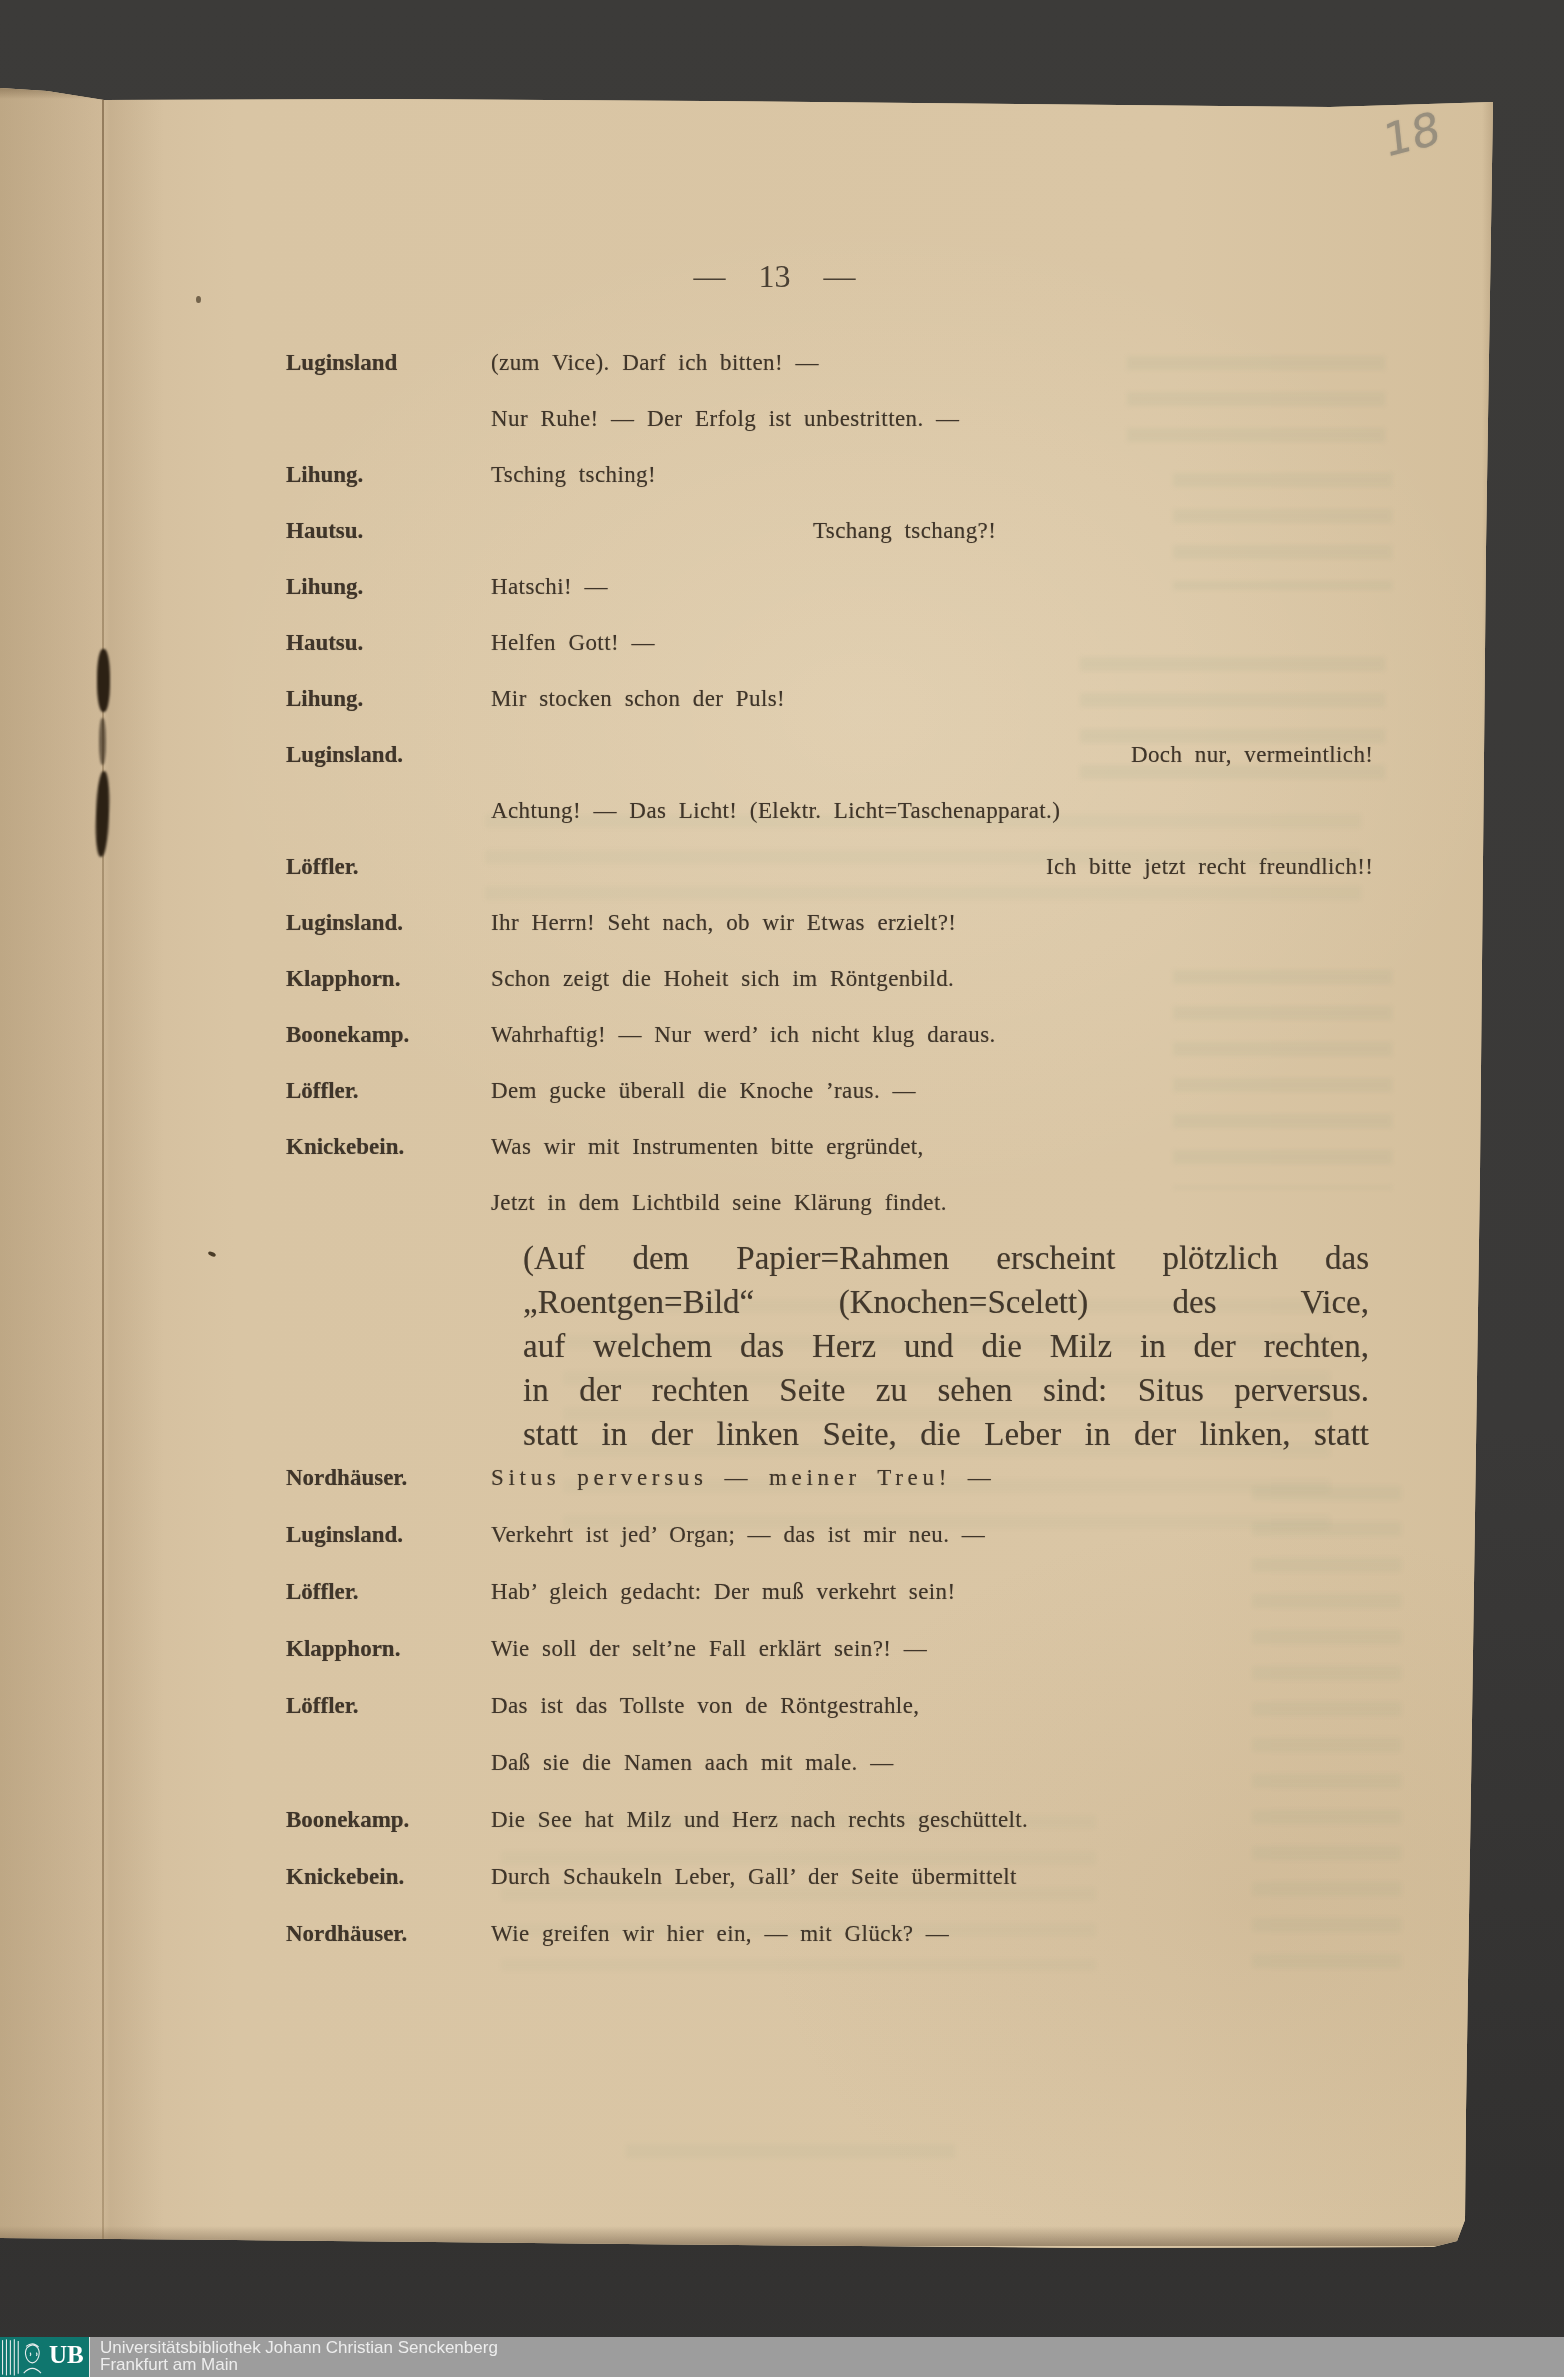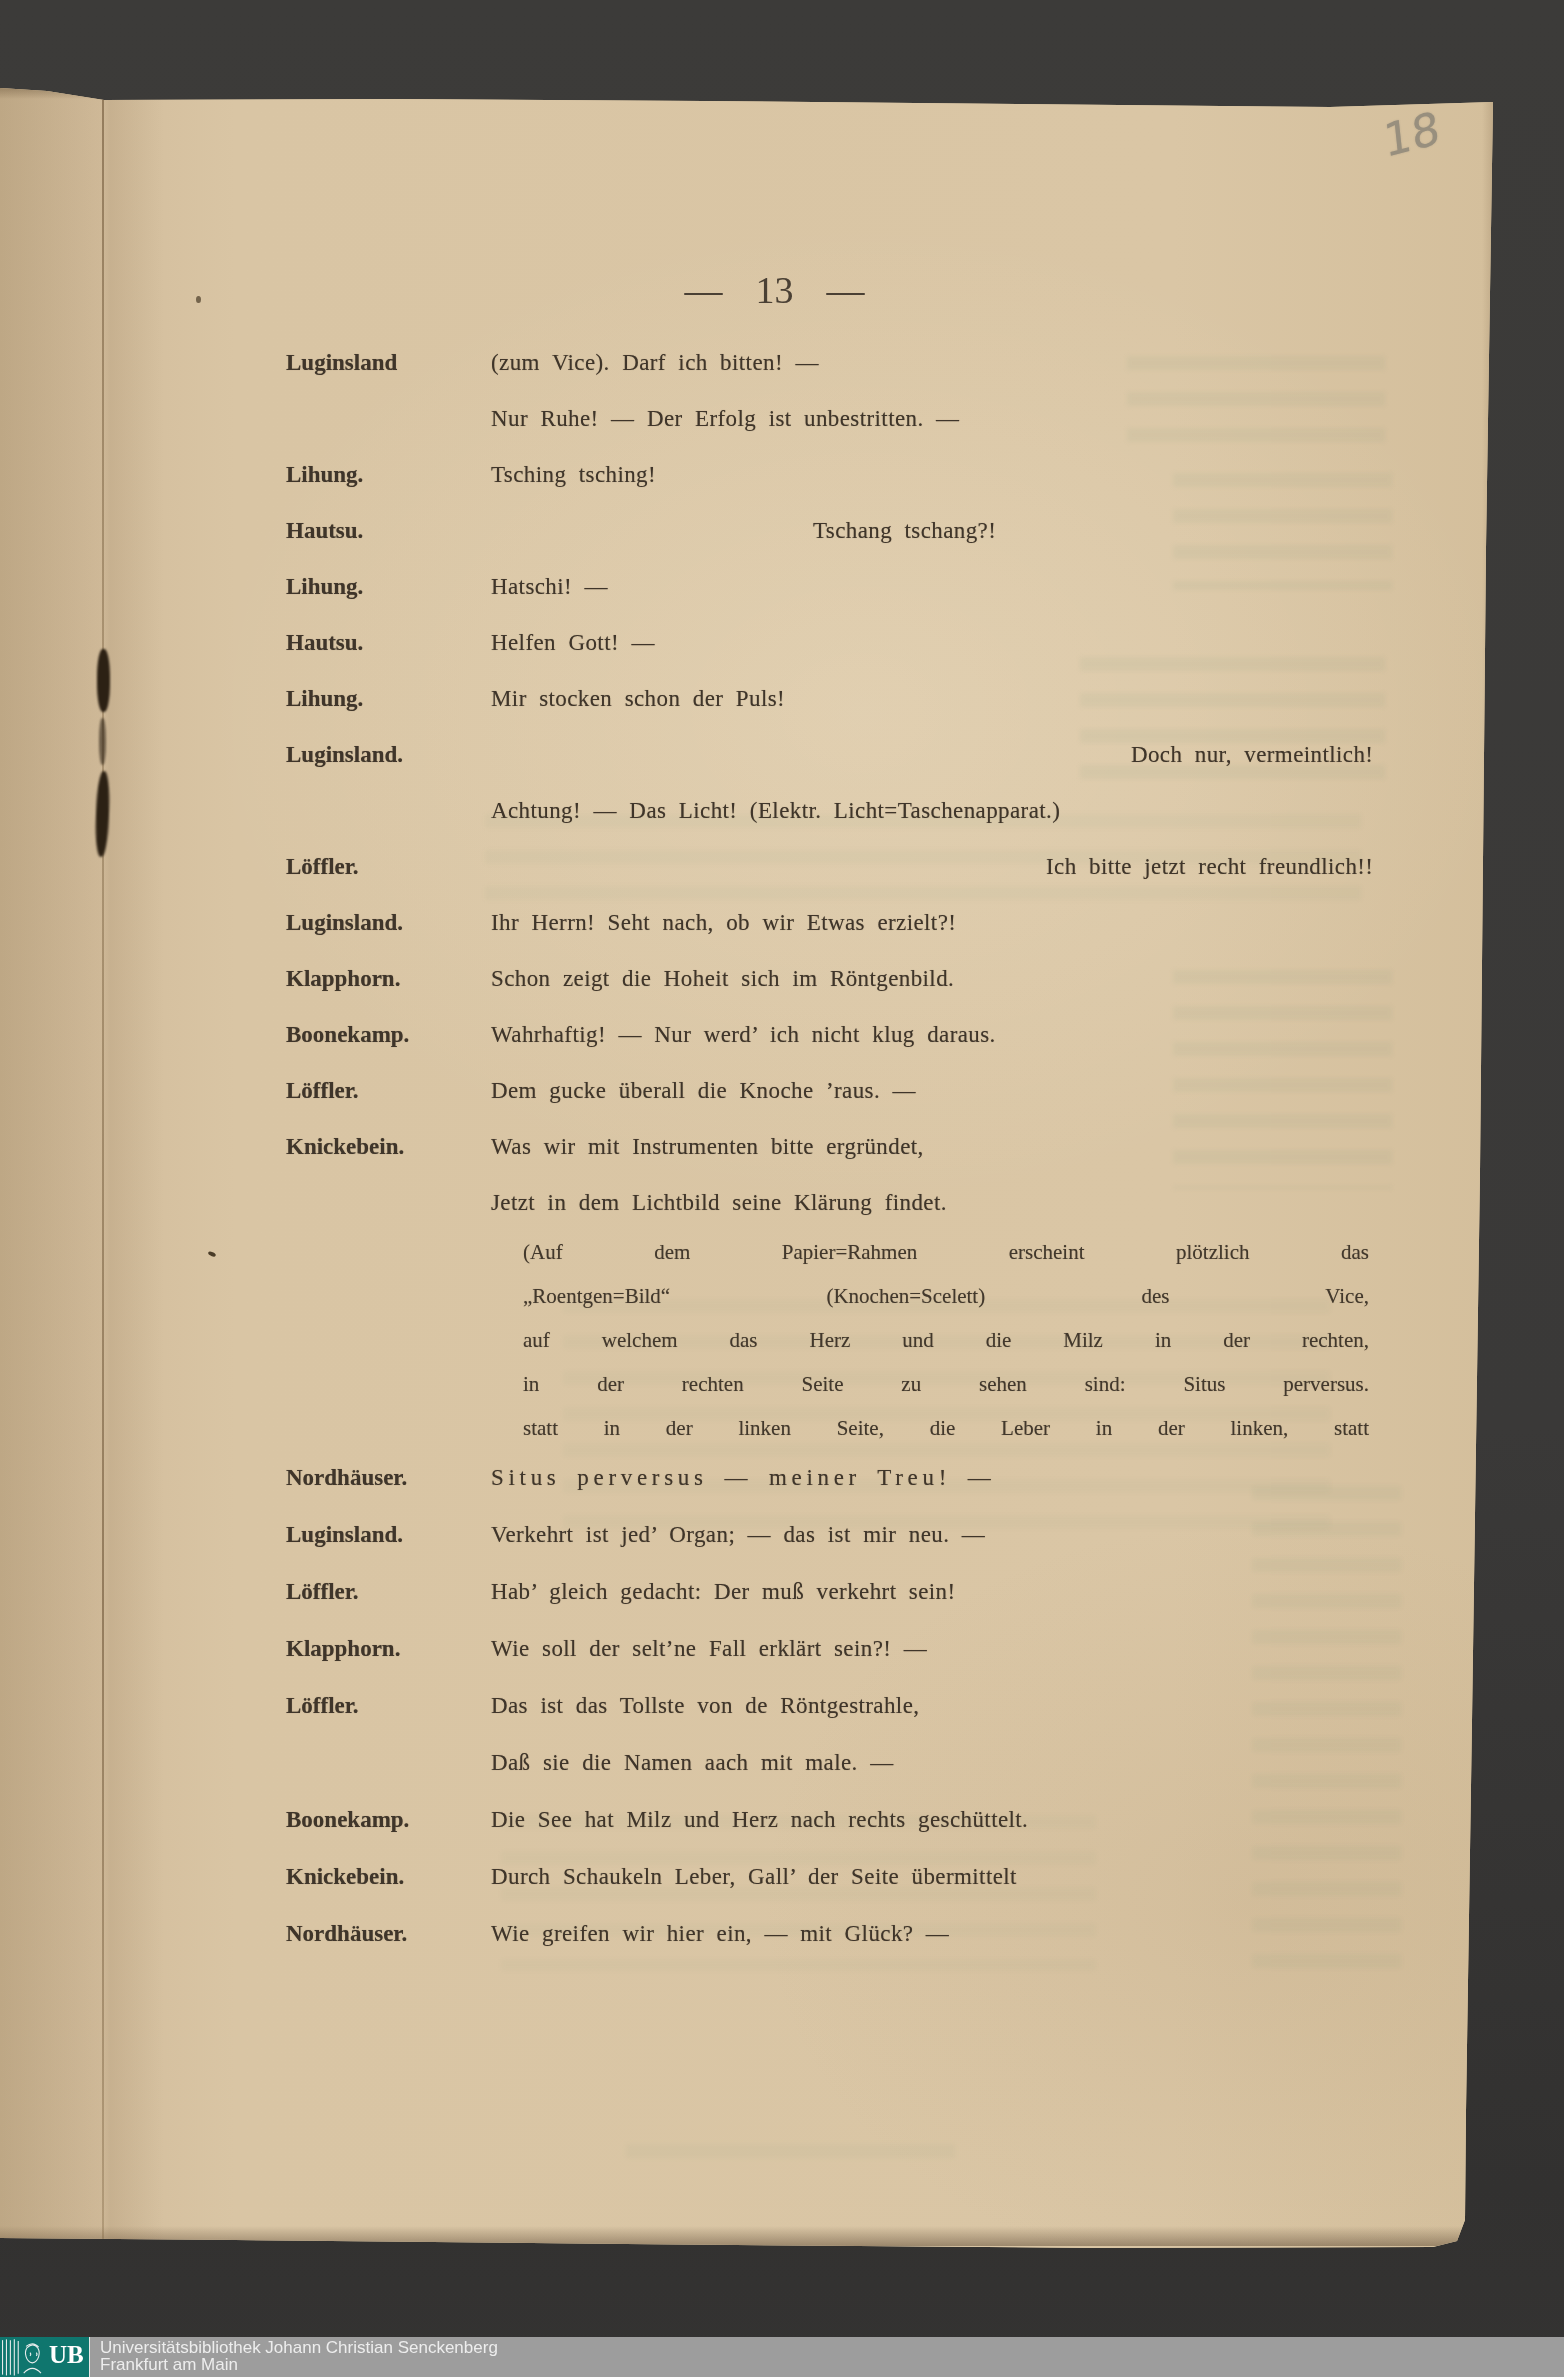--- a/index.html
+++ b/index.html
@@ -30,41 +30,41 @@
   .stitch{position:absolute;background:#2c2114;border-radius:45%;filter:blur(1.2px);}
   #stitch1{left:97px;top:649px;width:12.5px;height:63px;}
   #stitch2{left:96px;top:771px;width:13.3px;height:86px;transform:rotate(2deg);}
   #stitch3{left:99px;top:718px;width:7px;height:47px;opacity:.6;}
   .speck{position:absolute;background:#4a3c28;border-radius:50%;}
   
   .ghost{position:absolute;filter:blur(2.3px);opacity:.5;
     background:repeating-linear-gradient(180deg,rgba(146,162,128,.22) 0 14px,rgba(146,162,128,0) 14px 36px);}
   
   #pagehead{position:absolute;left:618px;top:258px;width:313px;text-align:center;
-    color:#4a4034;font-size:38px;margin-top:10px;}
+    color:#4a4034;font-size:32px;}
   #pagehead .dashgap{margin:0 33px;}
   
   #pencil{position:absolute;left:1383px;top:108px;font-family:"DejaVu Sans",sans-serif;
     font-size:45px;color:#8d8678;transform:rotate(-14deg) skewX(-8deg);opacity:.85;
     text-shadow:0 0 1.6px rgba(141,134,120,.6);}
   
   .dcol{position:absolute;left:286px;width:1089px;color:#3f352a;font-size:23px;
     letter-spacing:0.4px;word-spacing:6.3px;
     text-shadow:0 0 0.8px rgba(62,50,34,.45);}
   #dialogue-top{top:350px;}
   #dialogue-bottom{top:1465px;}
   .drow{position:relative;height:56px;white-space:nowrap;}
   #dialogue-bottom .drow{height:57px;}
   .speaker{display:inline-block;width:205px;font-weight:bold;letter-spacing:0;}
   .push-mid .dtext{margin-left:322px;}
   .push-right .dtext{position:absolute;right:1.6px;}
   .spaced .dtext{letter-spacing:4.7px;}
   
   #stage{position:absolute;left:523px;top:1240px;width:846px;color:#42382c;
-    font-size:21px;text-shadow:0 0 0.8px rgba(62,50,34,.4);}
+    font-size:33px;text-shadow:0 0 0.8px rgba(62,50,34,.4);}
   #stage .sline{height:44px;text-align:justify;text-align-last:justify;white-space:nowrap;}
   
   #footer{position:absolute;left:0;bottom:0;width:1565px;height:40px;background:#9d9d9d;
     font-family:"Liberation Sans",sans-serif;}
   #logo-box{position:absolute;left:0;top:0;width:89px;height:40px;background:#0f766e;
     border-right:1.6px solid #e9e9e9;}
   #logo-ub{position:absolute;left:49px;top:3.9px;color:#fff;font-family:"Liberation Serif",serif;
     font-weight:bold;font-size:25px;}
   #footer-lines{position:absolute;left:100px;top:3.1px;color:#ededed;font-size:17px;line-height:16.4px;}
 </style>

